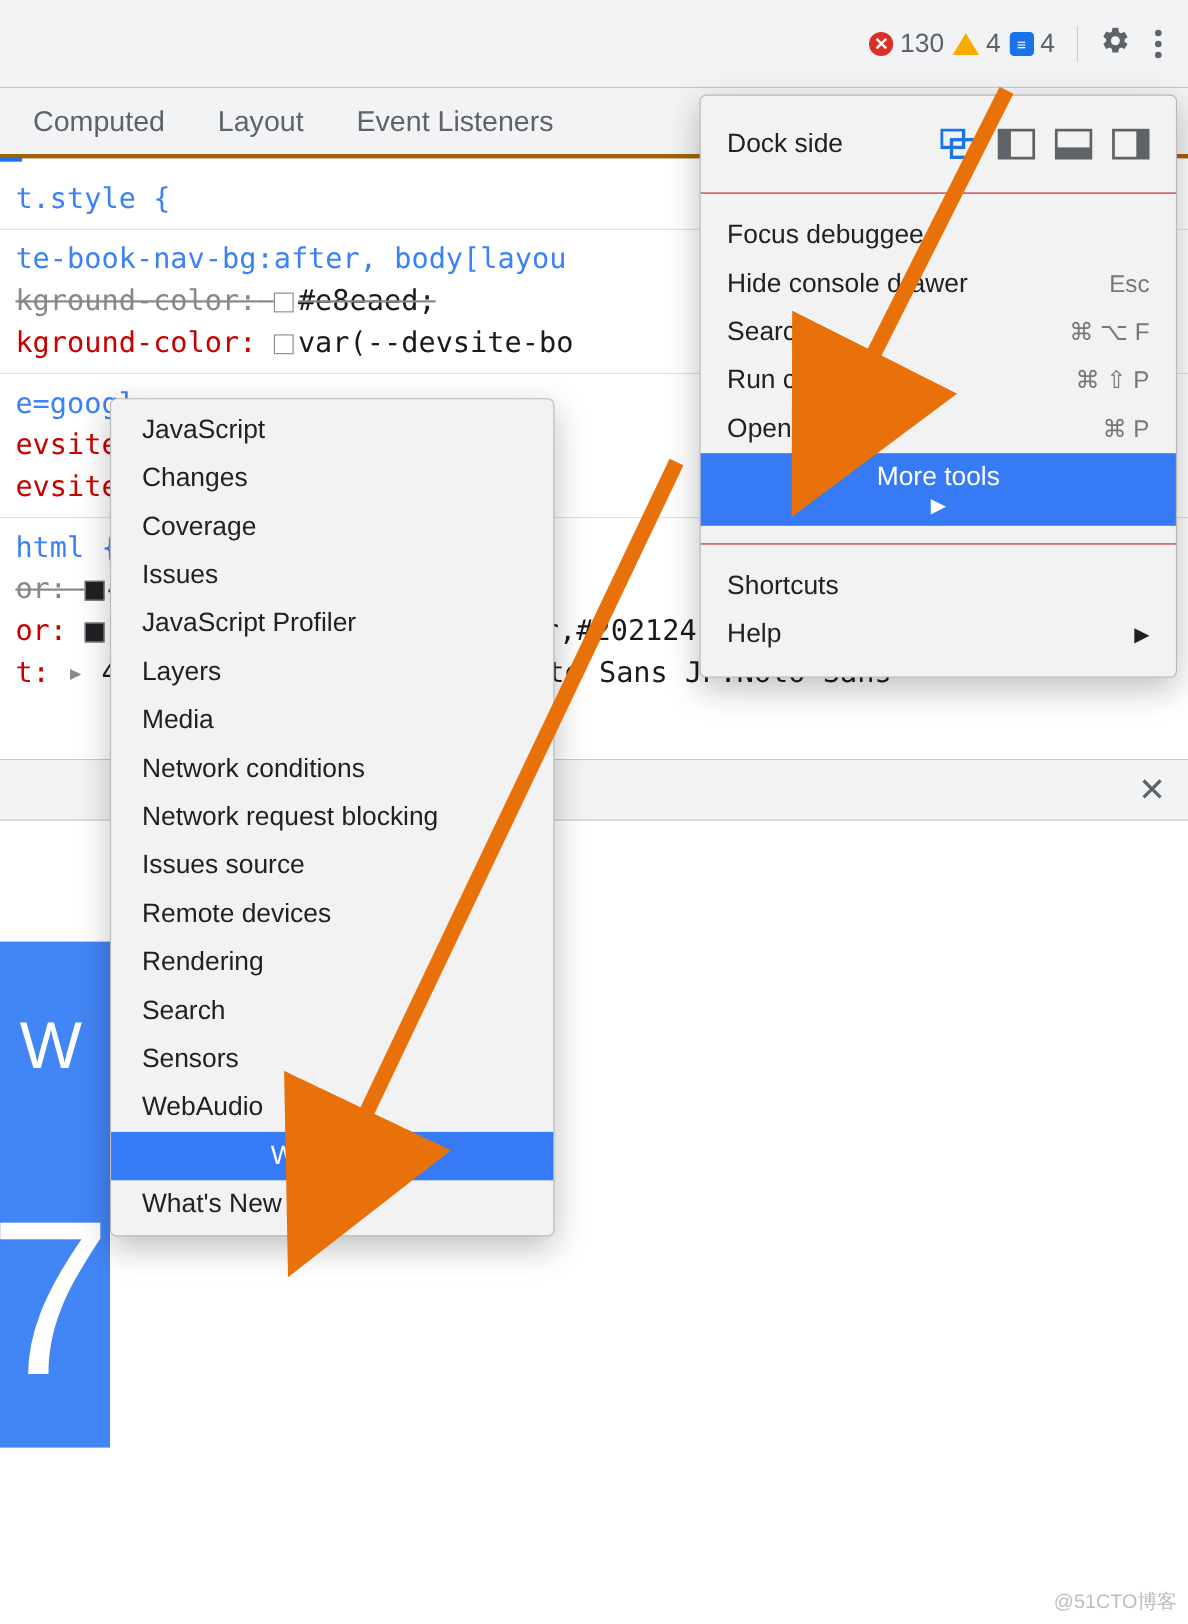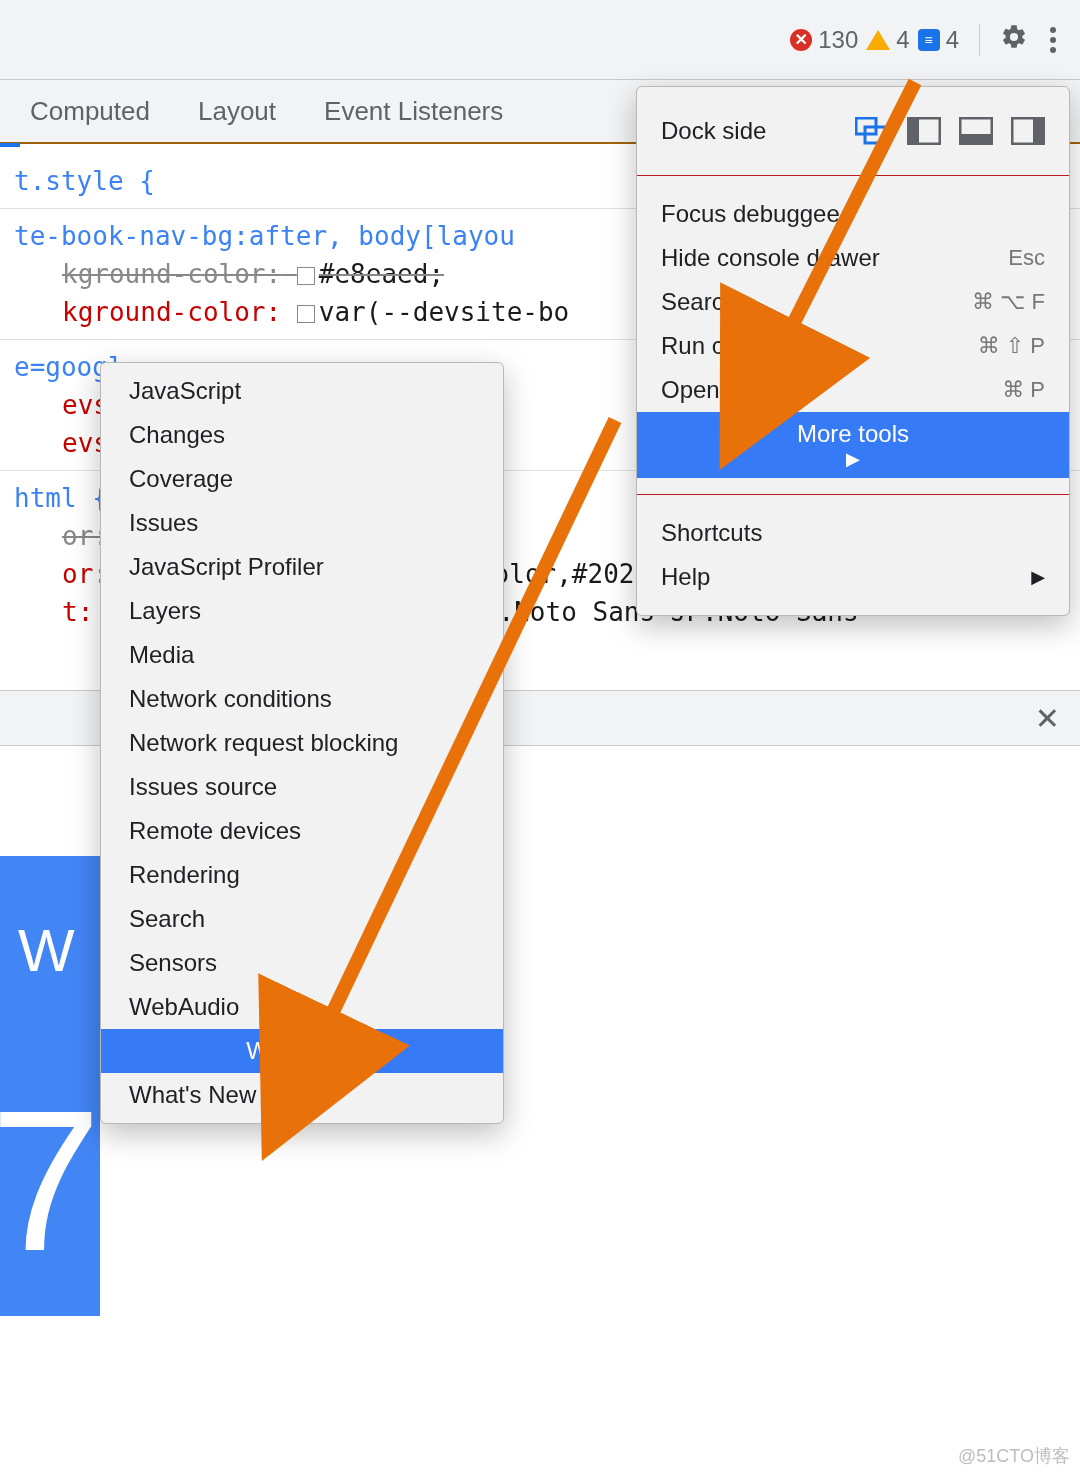--- a/index.html
+++ b/index.html
@@ -41,41 +41,41 @@
   .ic-info { width:22px;height:22px;border-radius:4px;background:#1a73e8;display:flex;align-items:center;justify-content:center;color:#fff;font-size:14px; }
   .divider-v { width:1px;height:32px;background:#c9c9c9;margin:0 8px; }
   .gear svg { width:28px;height:28px;fill:#5f6368; }
   .kebab { display:flex;flex-direction:column;gap:4px;padding:6px 10px;cursor:pointer; }
   .kebab span { width:6px;height:6px;border-radius:50%;background:#5f6368; }
 
   
   .tabs {
     display:flex;align-items:center;gap:48px;
     padding:18px 30px;height:64px;font-size:26px;color:#5f6368;
-    border-bottom:2px solid #a16207;background:#f1f3f4;
+    border-bottom:4px solid #a16207;background:#f1f3f4;
   }
   .tabs .tab { cursor:pointer; }
 
   
   .blue-underline {
     position:absolute;left:0;top:143px;width:20px;height:4px;background:#1a73e8;
   }
 
   
   .main {
     padding:10px 0 0 0;
     font-family: Menlo, Consolas, monospace;
     font-size:26px;
     line-height:38px;
     position:relative;
   }
   .block { padding:8px 14px; }
   .rule-sep { border-top:1px solid #e0e0e0; }
   .sel { color:#3b82f6; }
-  .prop { color:#c80000;margin-left:48px; }
+  .prop { color:#c80000; }
   .strike { text-decoration:line-through; color:#888; }
   .strike .prop { color:#888; }
   .val  { color:#1a1a1a; }
   .swatch { display:inline-block;width:18px;height:18px;border:1px solid #888;vertical-align:middle;margin-right:4px;background:#fff; }
   .swatch.dark { background:#202124; }
   .src { float:right;color:#5f6368;text-decoration:underline;font-family:-apple-system,Arial,sans-serif;font-size:24px; }
   .expander { color:#888; }
 
   
   .drawer {

